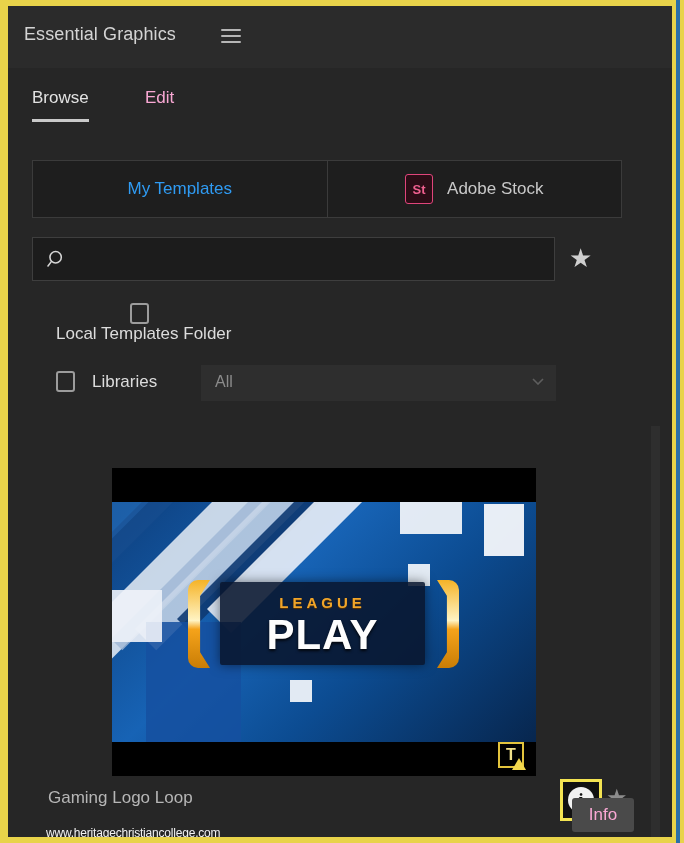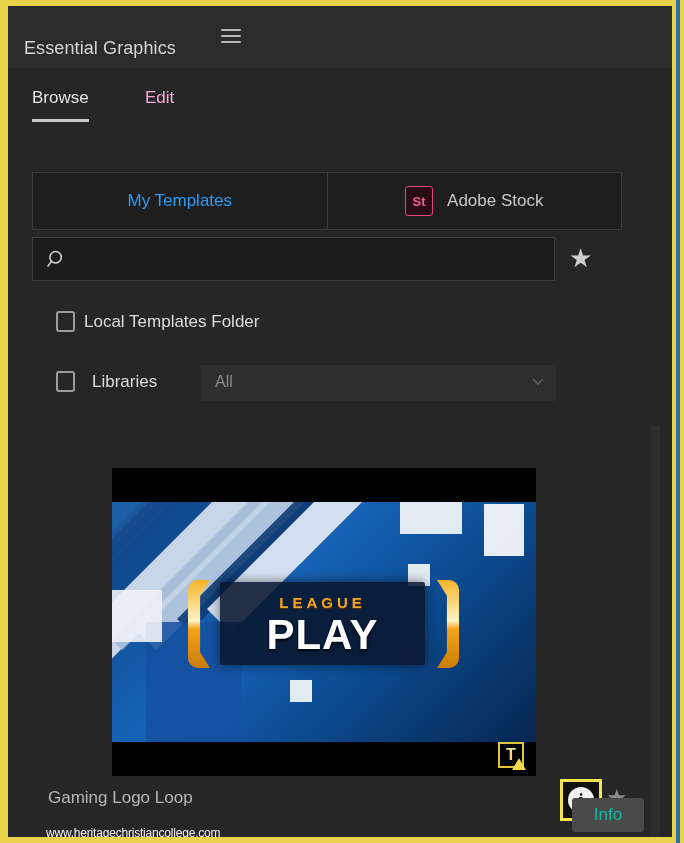--- a/index.html
+++ b/index.html
@@ -48,21 +48,21 @@
   
   .header {
     position: absolute;
     left: 0; top: 0;
     width: 664px; height: 62px;
     background: #2b2b2b;
   }
   .panel-title {
     position: absolute;
     left: 16px;
-    top: 32px;
+    top: 18px;
     font-size: 18px;
     color: #d4d4d4;
     letter-spacing: .1px;
     white-space: nowrap;
   }
   .hamburger {
     position: absolute;
     left: 213px;
     top: 23px;
     width: 20px;
@@ -101,21 +101,21 @@
     height: 3px;
     background: #c9c9c9;
   }
   #tab-browse { left: 24px; }
   #tab-edit   { left: 137px; }
 
   
   .source-row {
     position: absolute;
     left: 24px;
-    top: 166px;
+    top: 154px;
     width: 590px;
     height: 58px;
     display: flex;
   }
   .source-btn {
     flex: 1;
     background: #1e1e1e;
     border: 1px solid #3b3b3b;
     display: flex;
     align-items: center;
@@ -184,21 +184,21 @@
   }
 
   
   .cbrow {
     position: absolute;
     left: 48px;
     display: flex;
     align-items: center;
     cursor: pointer;
   }
-  #row-local    { top: 305px; }
+  #row-local    { top: 297px; flex-direction: column; }
   #row-libraries{ top: 365px; gap: 8px; }
   .cbox {
     width: 19px;
     height: 21px;
     border: 2px solid #9c9c9c;
     border-radius: 3px;
     background: #262626;
     box-sizing: border-box;
     margin-right: 9px;
   }
@@ -401,25 +401,25 @@
     width: 424px;
     height: 48px;
     background: #000;
   }
 
   
   .tooltip {
     position: absolute;
     left: 572px;
     top: 798px;
-    width: 72px;
+    width: 62px;
     height: 34px;
     background: #4a4a4a;
     border-radius: 3px;
-    color: #14b8a6;
+    color: #f9a8d4;
     font-size: 17px;
     line-height: 34px;
     text-align: center;
   }
 
   
   .scrollbar-track {
     position: absolute;
     right: 12px;
     top: 420px;

